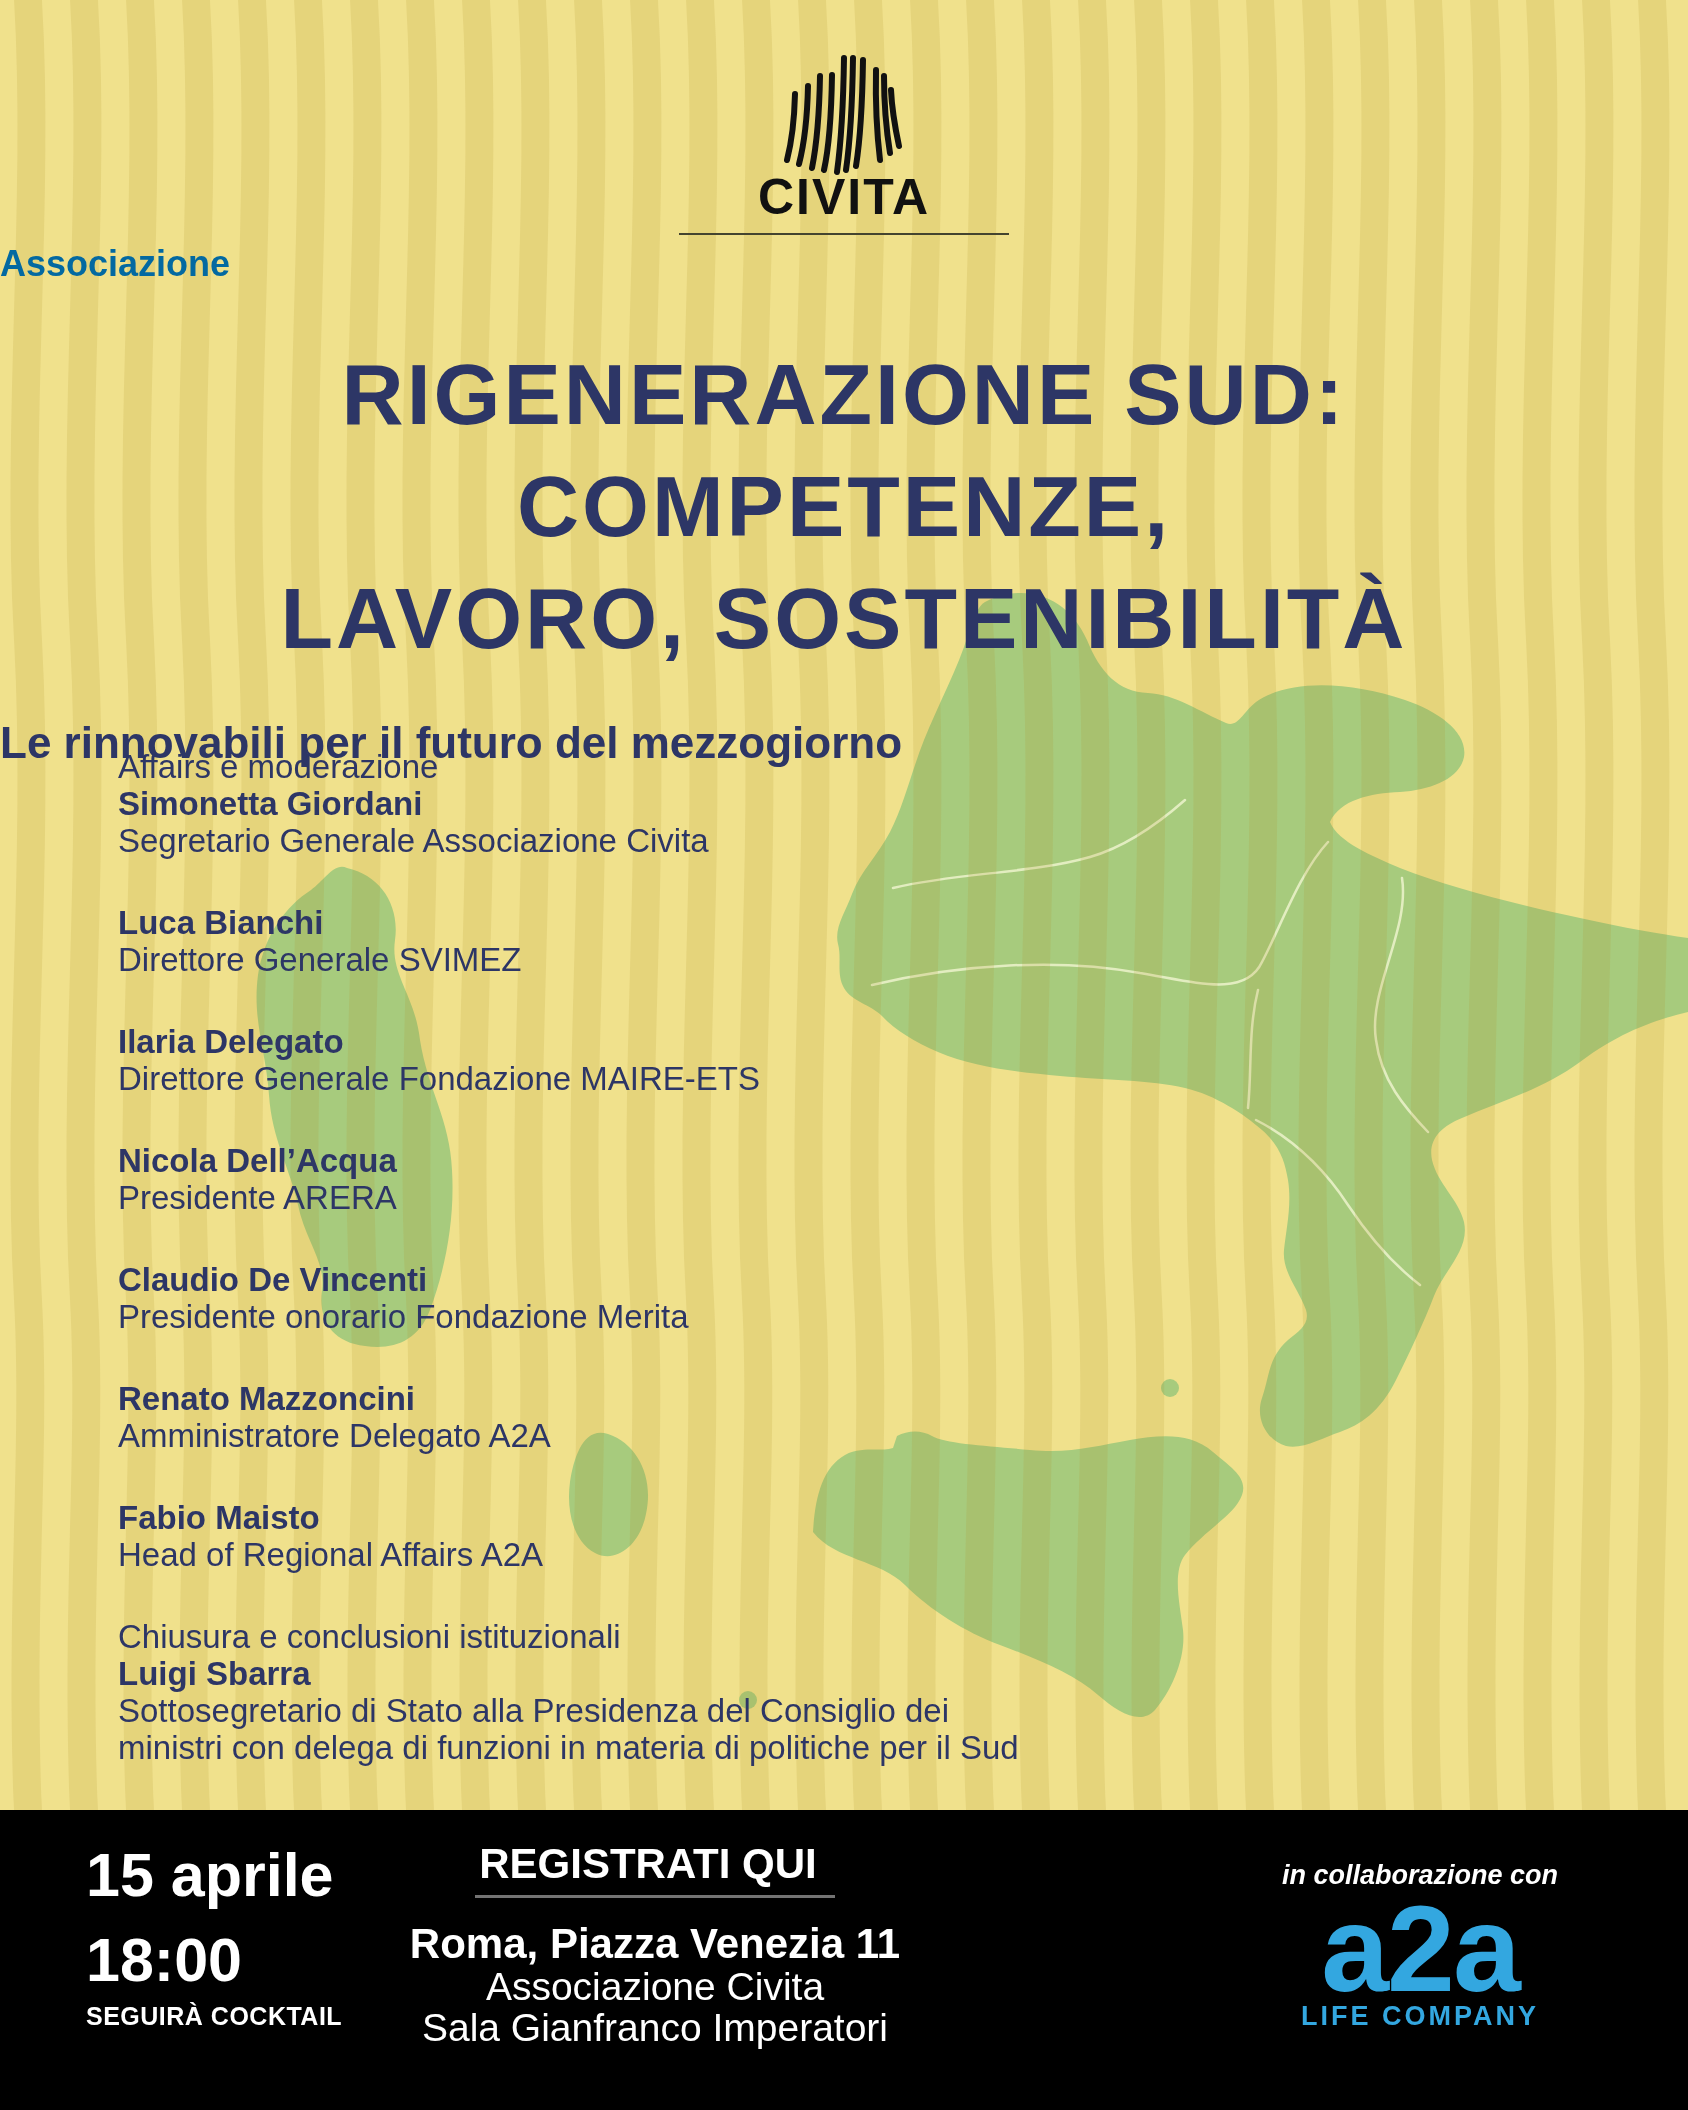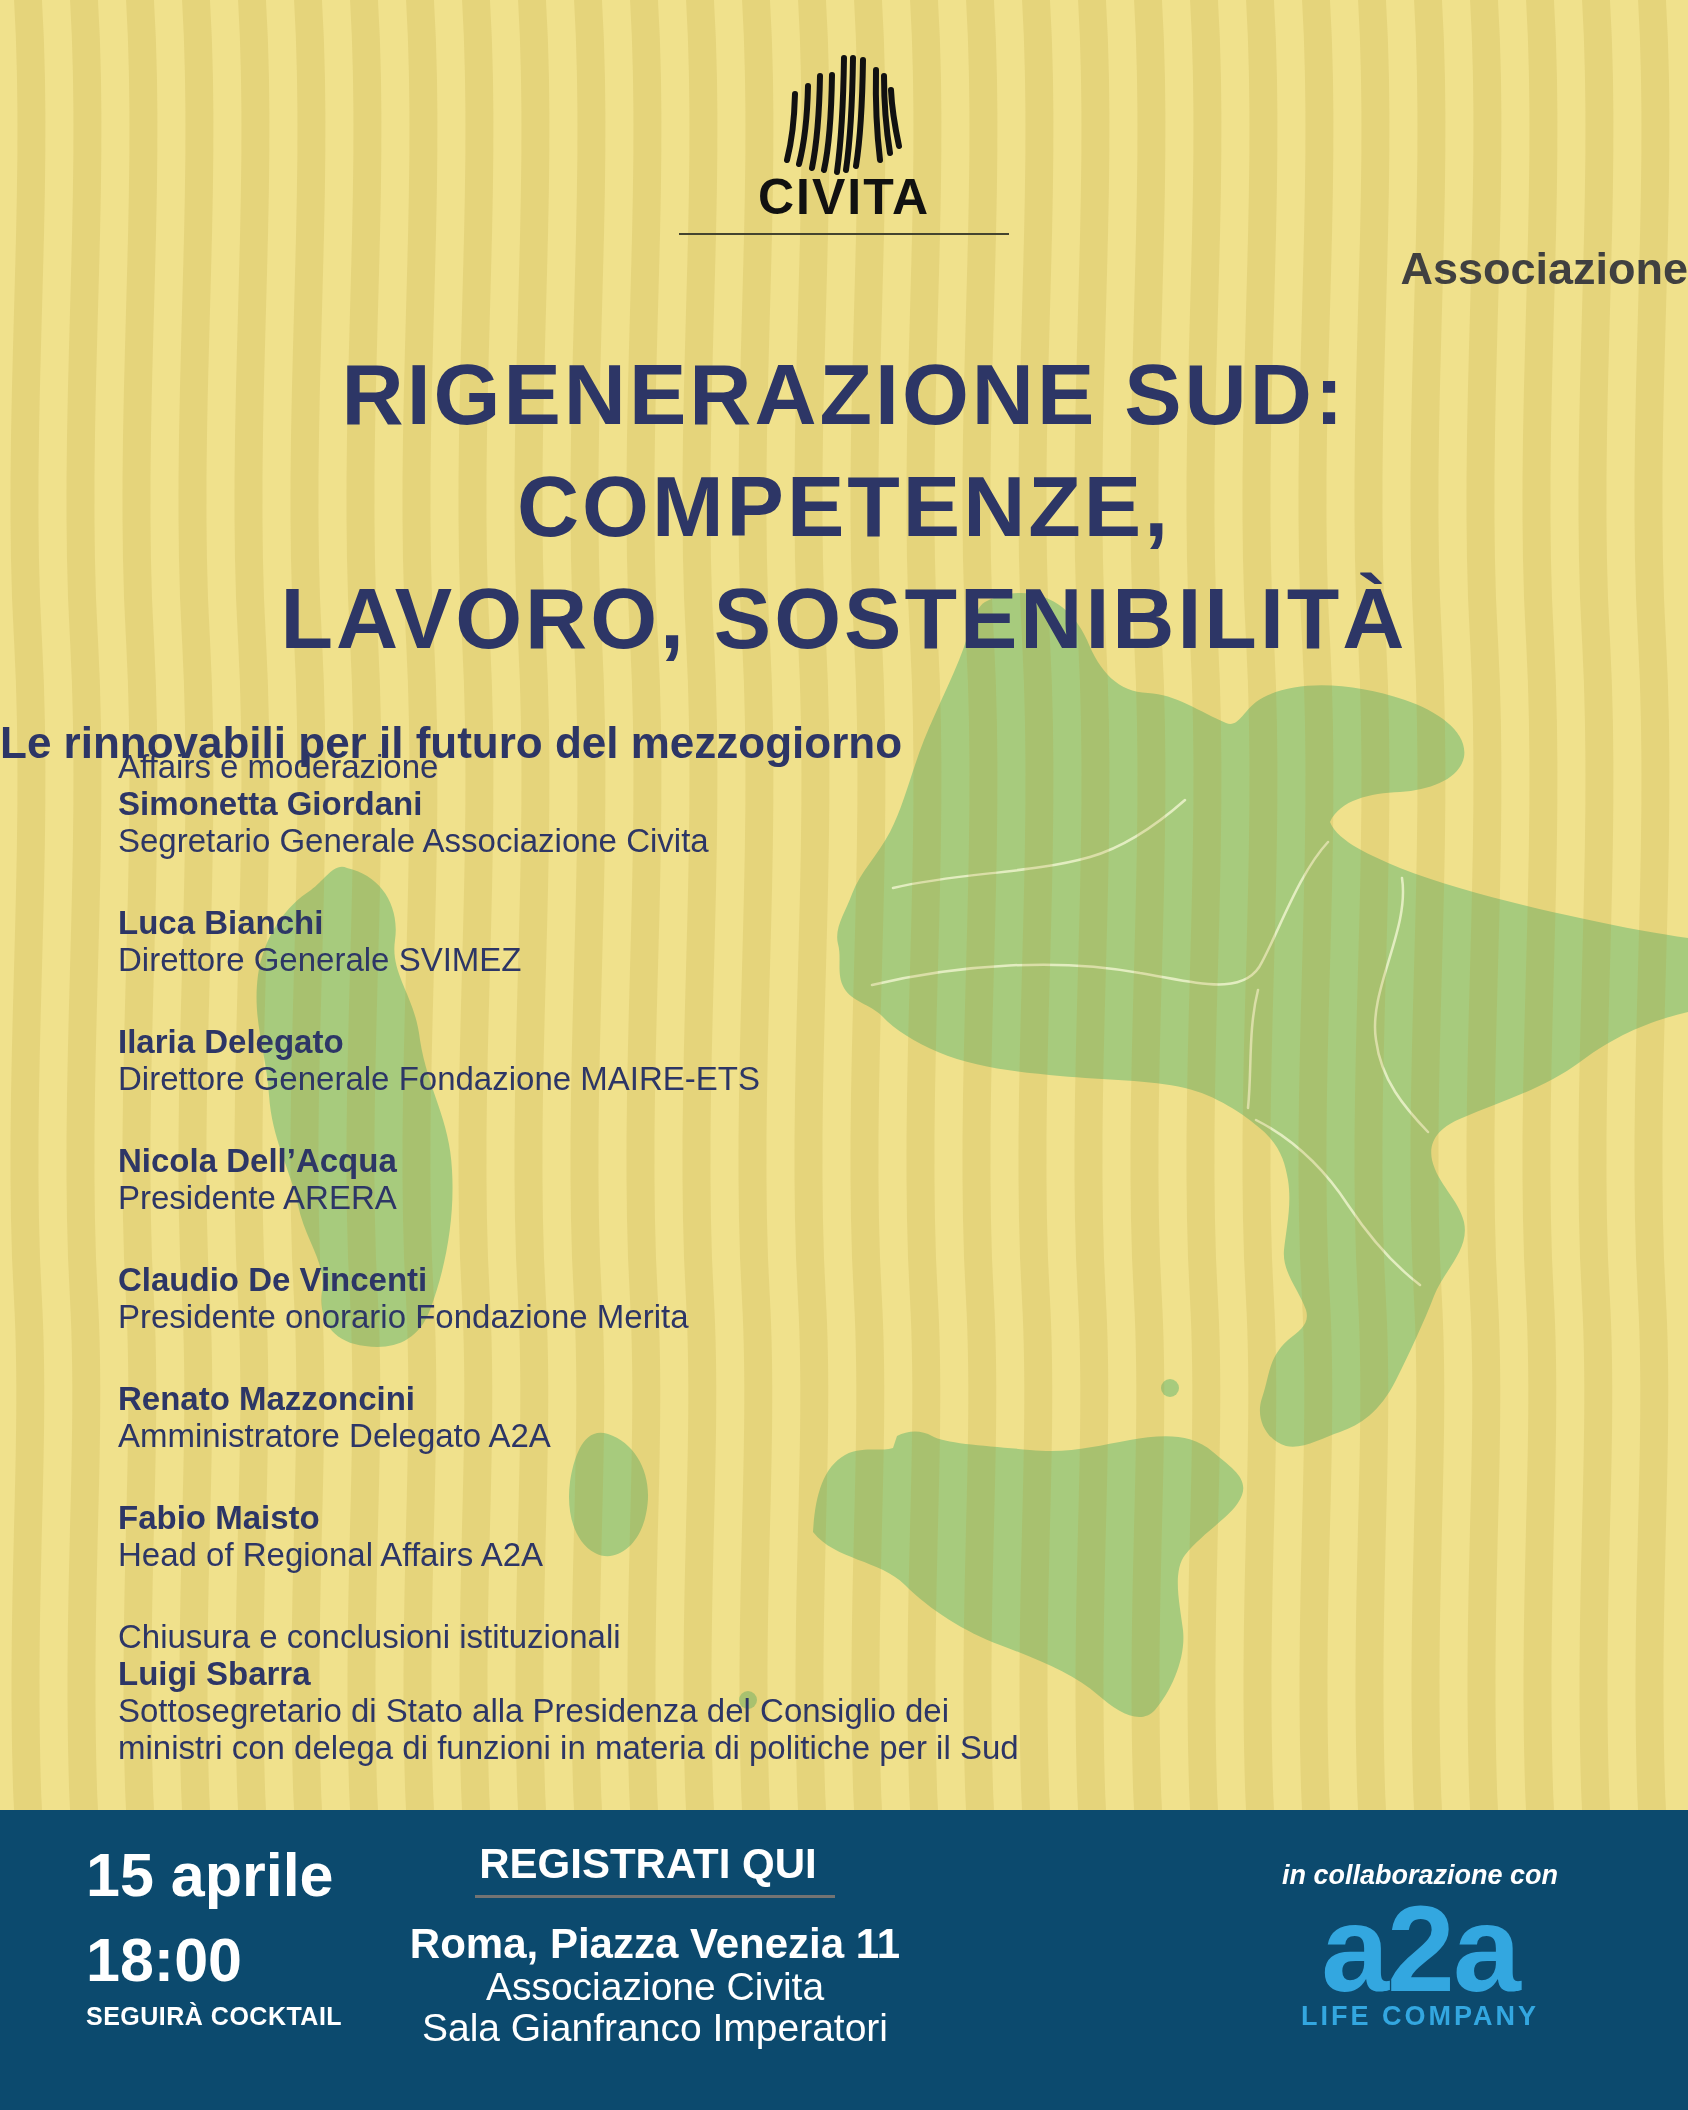--- a/index.html
+++ b/index.html
@@ -17,21 +17,21 @@
   .brand{
     position:absolute;top:168px;left:0;width:100%;
     text-align:center;font-size:50px;font-weight:700;letter-spacing:2px;
     color:#111;
   }
   .brand-divider{
     position:absolute;top:233px;left:679px;width:330px;height:2px;background:#44442f;
   }
   .brand-sub{
     position:absolute;top:243px;left:0;width:100%;
-    text-align:right;font-size:45px;font-weight:700;color:#404040;
+    text-align:left;font-size:36px;font-weight:700;color:#0369a1;
   }
   
   .title{
     position:absolute;top:338px;left:0;width:100%;
     text-align:center;font-size:86px;font-weight:700;line-height:112px;
     letter-spacing:3px;color:#2d3666;
   }
   .subtitle{
     position:absolute;top:718px;left:0;width:100%;
     font-size:44px;font-weight:700;color:#2d3666;
@@ -39,21 +39,21 @@
   
   .speakers{
     position:absolute;left:118px;top:748px;width:980px;
     font-size:33px;line-height:37px;
   }
   .speaker{margin-bottom:45px;}
   .speaker .name{font-weight:700;}
   
   .footer{
     position:absolute;left:0;top:1810px;width:1688px;height:300px;
-    background:#0c4a6e;color:#fff;
+    background:#000000;color:#fff;
   }
   .f-left{position:absolute;left:86px;top:33px;}
   .f-date,.f-time{font-size:61px;font-weight:700;line-height:64px;}
   .f-time{margin-top:21px;}
   .f-cocktail{font-size:25px;font-weight:700;margin-top:10px;letter-spacing:0.5px;}
   .f-center{position:absolute;left:355px;top:30px;width:600px;text-align:center;}
   .f-register{
     display:inline-block;font-size:42px;font-weight:700;
     border-bottom:3px solid #737373;padding:0 18px 7px 4px;
   }

